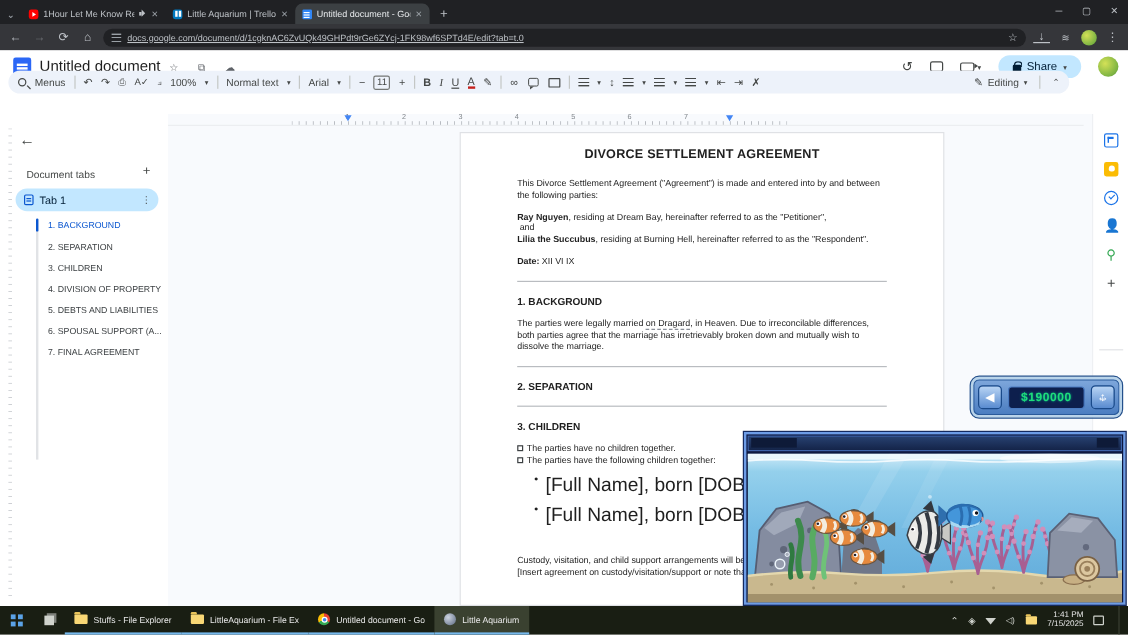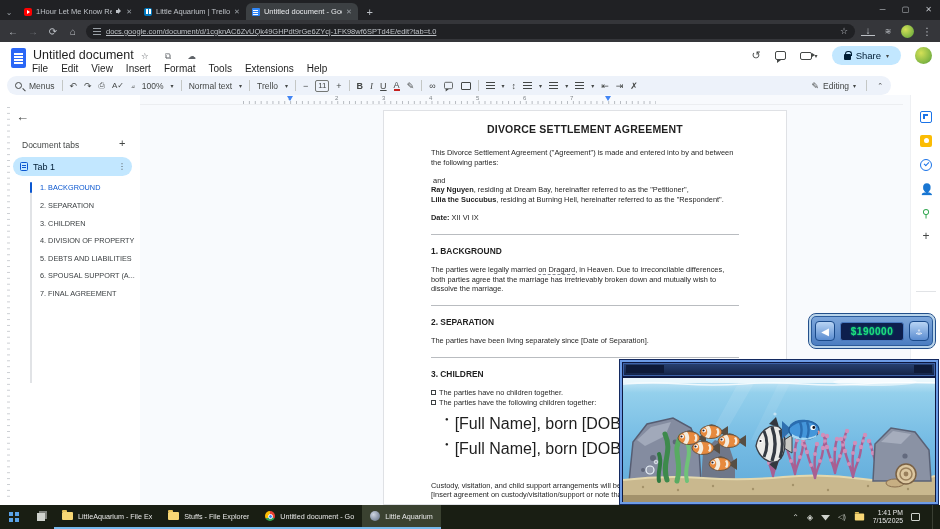--- a/index.html
+++ b/index.html
@@ -45,21 +45,21 @@
   .dh-ic { color:#444746; font-size:11px; }
   .bubble { width:11px; height:9px; border:1.3px solid #444746; border-radius:2px; position:relative; }
   .bubble::after { content:""; position:absolute; left:1px; bottom:-3.5px; border-left:0px solid transparent; border-right:4px solid transparent; border-top:3.5px solid #444746; }
   .cam { width:12px; height:8px; border:1.3px solid #444746; border-radius:2px; position:relative; }
   .cam::after { content:""; position:absolute; right:-4.5px; top:0.5px; border-left:3.5px solid #444746; border-top:2.5px solid transparent; border-bottom:2.5px solid transparent; }
   .share-btn { display:flex; align-items:center; gap:5px; background:#c2e7ff; color:#001d35; font-size:9.5px; padding:4px 12px; border-radius:10px; }
   .lock { width:7px; height:5.5px; background:#001d35; border-radius:1px; position:relative; margin-top:3px; }
   .lock::before { content:""; position:absolute; left:1px; top:-3px; width:5px; height:4px; border:1.2px solid #001d35; border-bottom:none; border-radius:3px 3px 0 0; }
 
   
-  .dtoolbar { position:absolute; left:7px; top:76px; width:884px; height:19px; background:#edf2fa; border-radius:10px; display:flex; align-items:center; padding:0 8px; gap:7px; font-size:9px; color:#444746; }
+  .dtoolbar { position:absolute; left:7px; top:59px; width:884px; height:19px; background:#edf2fa; border-radius:10px; display:flex; align-items:center; padding:0 8px; gap:7px; font-size:9px; color:#444746; }
   .dtb-sep { width:1px; height:11px; background:#c4c7c5; }
   .dtb-txt { font-size:8.5px; }
   .caret { font-size:6px; color:#444746; }
   .fsize { width:14px; height:12px; border:1px solid #747775; border-radius:2px; font-size:8px; display:flex; align-items:center; justify-content:center; background:#fff0; }
   .b { font-weight:bold; } .i { font-style:italic; font-family:"Liberation Serif",serif; } .u { text-decoration:underline; }
   .acolor { border-bottom:2.5px solid #c5221f; line-height:8px; }
   .bars { width:9px; height:7px; background:linear-gradient(#444746 1px,transparent 1px,transparent 3px,#444746 3px,#444746 4px,transparent 4px,transparent 6px,#444746 6px); }
   .dtb-right { margin-left:auto; display:flex; align-items:center; gap:10px; }
   .magnifier { width:7px; height:7px; border:1.3px solid #444746; border-radius:50%; position:relative; }
   .magnifier::after { content:""; position:absolute; left:5.5px; top:5.5px; width:3.5px; height:1.3px; background:#444746; transform:rotate(45deg); }
@@ -234,21 +234,21 @@
     <span>↷</span>
     <span style="font-size:8px;">⎙</span>
     <span style="font-size:8px;">A✓</span>
     <span style="font-size:8px;">⟓</span>
     <span class="dtb-txt">100%</span>
       <span class="caret">▾</span>
     <span class="dtb-sep"></span>
     <span class="dtb-txt">Normal text</span>
       <span class="caret">▾</span>
     <span class="dtb-sep"></span>
-    <span class="dtb-txt">Trello</span>
+    <span class="dtb-txt">Arial</span>
       <span class="caret">▾</span>
     <span class="dtb-sep"></span>
     <span>−</span>
     <span class="fsize">11</span>
     <span>+</span>
     <span class="dtb-sep"></span>
     <span class="b">B</span>
     <span class="i">I</span>
     <span class="u">U</span>
     <span class="acolor">A</span>
@@ -289,31 +289,30 @@
         <span class="num" style="left:383px;">6</span>
         <span class="num" style="left:430px;">7</span>
         <span class="imark" style="left:147px;"></span>
         <span class="imark" style="left:465px;"></span>
       </div>
 
       <div class="page">
         <h1>DIVORCE SETTLEMENT AGREEMENT</h1>
         <p>This Divorce Settlement Agreement ("Agreement") is made and entered into by and between the following parties:</p>
         <div class="gap"></div>
+        <div class="ln"><b>Ray Nguyen</b><span>, residing at Dream Bay, hereinafter referred to as the "Petitioner",</span></div>
         <div class="ln">&nbsp;<span>and</span></div>
-        <div class="ln"><b>Ray Nguyen</b><span>, residing at Dream Bay, hereinafter referred to as the "Petitioner",</span></div>
         <div class="ln"><b>Lilia the Succubus</b><span>, residing at Burning Hell, hereinafter referred to as the "Respondent".</span></div>
         <div class="gap"></div>
         <div class="ln"><b>Date:</b> <span>XII VI IX</span></div>
         <hr>
         <h2>1. BACKGROUND</h2>
         <p><span>The parties were legally married </span><span class="dashu">on Dragard</span><span>, in Heaven. Due to irreconcilable differences, both parties agree that the marriage has irretrievably broken down and mutually wish to dissolve the marriage.</span></p>
         <hr>
         <h2>2. SEPARATION</h2>
-        <p>The parties have been living separately since [Date of Separation].</p>
         <hr>
         <h2>3. CHILDREN</h2>
         <div class="ln"><span class="chk"></span><span>The parties have no children together.</span></div>
         <div class="ln"><span class="chk"></span><span>The parties have the following children together:</span></div>
         <div class="bullet">
             <span class="dot">●</span>
             <span class="ln">[Full Name], born [DOB]</span>
           </div>
         <div class="bullet">
             <span class="dot">●</span>
@@ -510,25 +509,25 @@
 
   <div class="taskbar">
     <div class="tb-start">
         <i></i>
       </div>
     <div class="tb-view">
         <i></i>
       </div>
     <div class="tb-app">
       <span class="folder"></span>
-      <span class="lbl">LittleAquarium - File Ex</span>
+      <span class="lbl">Stuffs - File Explorer</span>
     </div>
     <div class="tb-app">
       <span class="folder"></span>
-      <span class="lbl">Stuffs - File Explorer</span>
+      <span class="lbl">LittleAquarium - File Ex</span>
     </div>
     <div class="tb-app">
       <span class="chrome-ic"></span>
       <span class="lbl">Untitled document - Go</span>
     </div>
     <div class="tb-app active">
       <span class="game-ic"></span>
       <span class="lbl">Little Aquarium</span>
     </div>
     <div class="tray">

